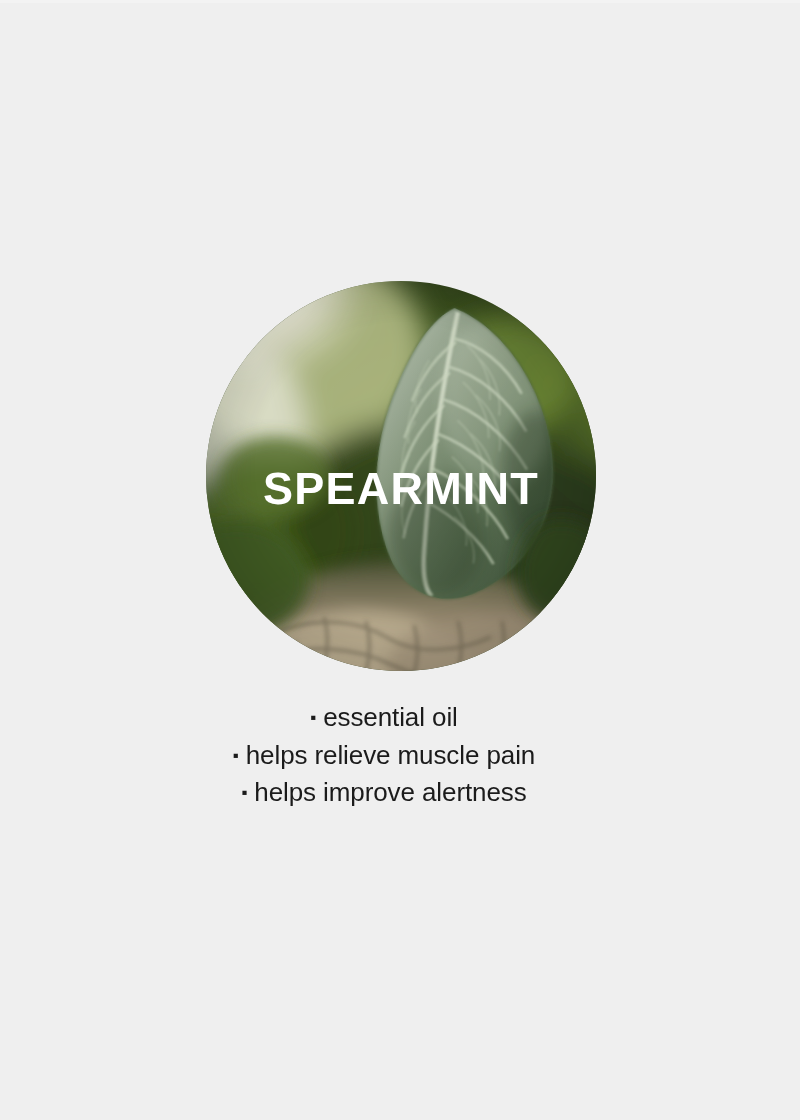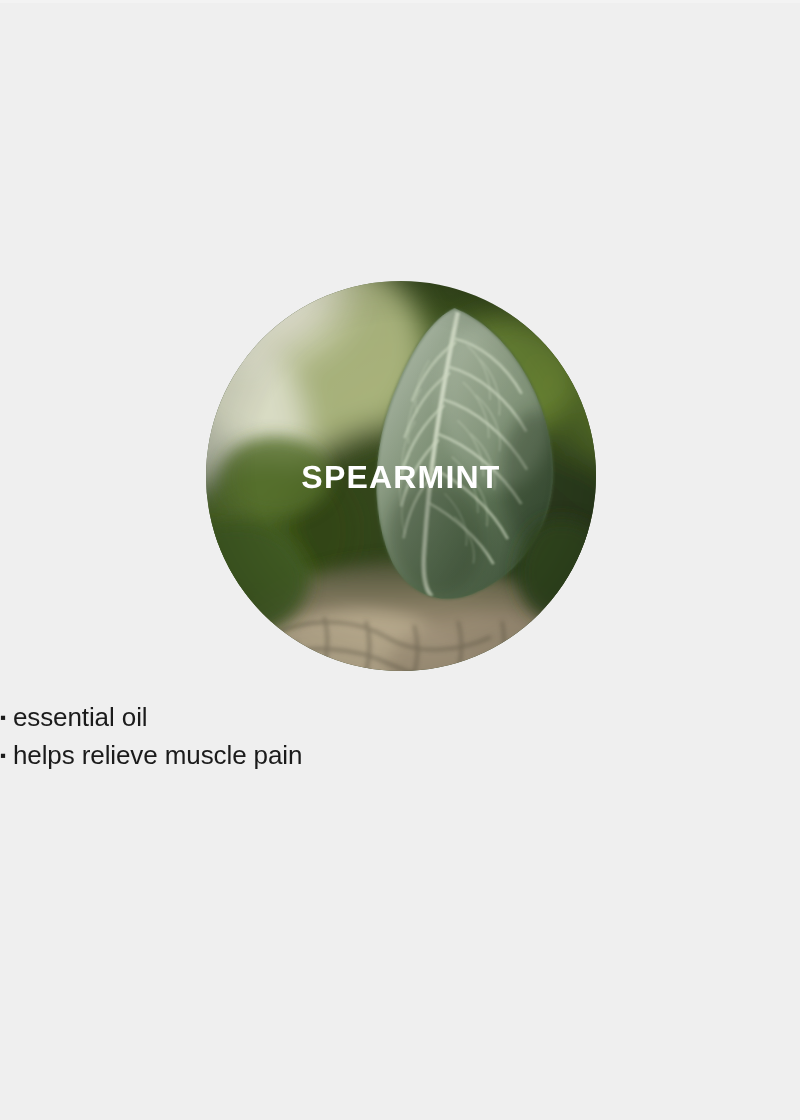--- a/index.html
+++ b/index.html
@@ -39,43 +39,44 @@
   }
   .photo-circle svg {
     display: block;
     width: 390px;
     height: 390px;
   }
 
   .photo-title {
     position: absolute;
     left: 0;
-    top: 0;
+    top: 11px;
     width: 390px;
     height: 390px;
     display: flex;
     align-items: center;
     justify-content: center;
     color: #ffffff;
     font-family: "Liberation Sans", sans-serif;
     font-weight: bold;
-    font-size: 32px;
+    font-size: 45px;
     letter-spacing: 1.2px;
     line-height: 1;
     padding-top: 2px;
     box-sizing: border-box;
     text-rendering: geometricPrecision;
   }
 
   
   .benefits {
     position: absolute;
     left: 0;
     top: 699px;
     width: 768px;
+    text-align: center;
   }
   .benefit-line {
     font-family: "Liberation Sans", sans-serif;
     font-size: 26px;
     line-height: 36.5px;
     color: #1b1b1b;
     white-space: nowrap;
     letter-spacing: -0.1px;
   }
   .bullet {
@@ -254,16 +255,19 @@
 
     <div class="benefit-line">
       <span class="bullet">▪</span><span>essential oil</span>
     </div>
 
 
     <div class="benefit-line">
       <span class="bullet">▪</span><span>helps relieve muscle pain</span>
     </div>
 
+    <div class="benefit-line">
+      <span class="bullet">▪</span><span>helps improve alertness</span>
+    </div>
 
   </div>
 
 </div>
 
 </body></html>

